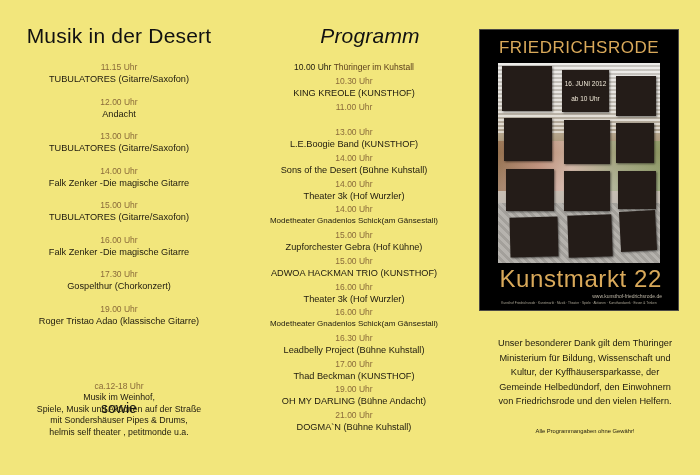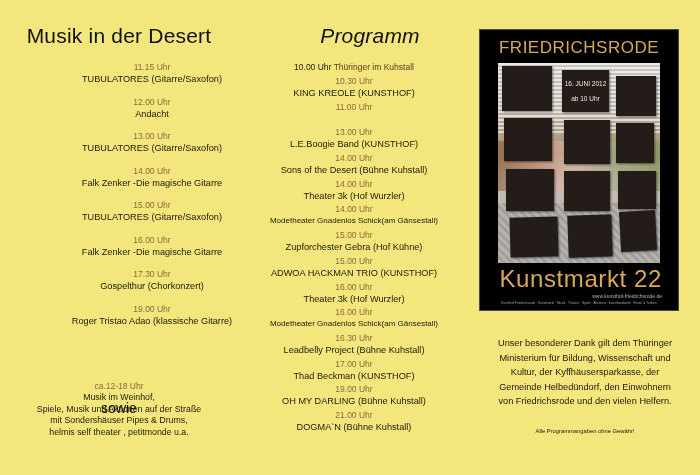--- a/index.html
+++ b/index.html
@@ -43,21 +43,20 @@
       font-size: 9.2px;
       color: #1e1a0e;
       line-height: 12px;
     }
 
     .kirche-list {
       position: absolute;
       top: 62px;
       left: 0;
       width: 238px;
-      padding-left: 33px;
     }
     .kirche-item {
       height: 34.5px;
     }
 
     .sowie-heading {
       position: absolute;
       top: 352px;
       left: 0;
       width: 238px;
@@ -299,21 +298,21 @@
     <div class="prog-item">
       <div class="time">16.30 Uhr</div>
       <div class="act">Leadbelly Project (Bühne Kuhstall)</div>
     </div>
     <div class="prog-item">
       <div class="time">17.00 Uhr</div>
       <div class="act">Thad Beckman (KUNSTHOF)</div>
     </div>
     <div class="prog-item">
       <div class="time">19.00 Uhr</div>
-      <div class="act">OH MY DARLING (Bühne Kuhstall)</div>
+      <div class="act">OH MY DARLING (Bühne Andacht)</div>
     </div>
     <div class="prog-item">
       <div class="time">21.00 Uhr</div>
       <div class="act">DOGMA`N (Bühne Kuhstall)</div>
     </div>
   </div>
 </section>
 
 <section class="col col-right">
   <div class="poster">

